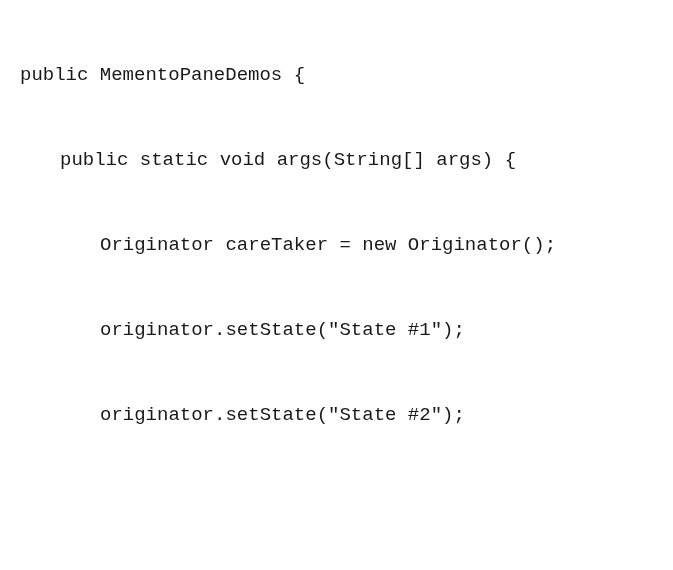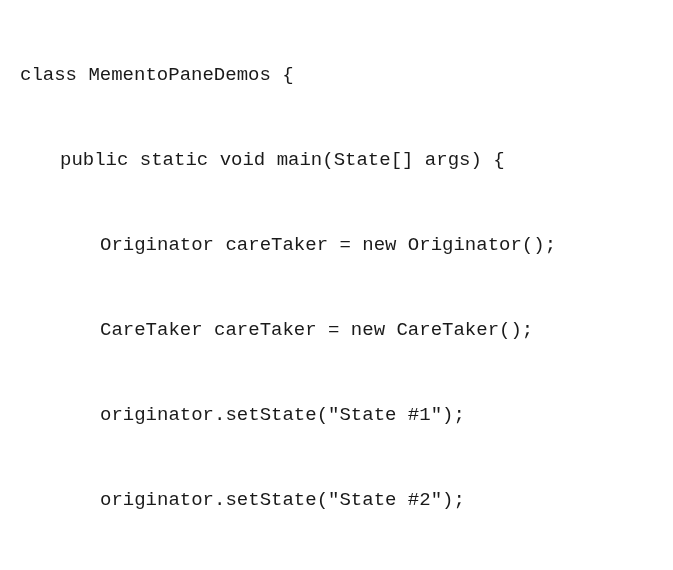--- a/index.html
+++ b/index.html
@@ -29,23 +29,22 @@
       padding-left: 40px;
     }
     .indent-2 {
       padding-left: 80px;
     }
   </style>
 </head>
 <body>
 
 <div class="code-block">
-  <span class="line">class MementoPaneDemos {</span>
-  <span class="line indent-1">public static void main(State[] args) {</span>
+  <span class="line">public MementoPaneDemos {</span>
+  <span class="line indent-1">public static void args(String[] args) {</span>
   <span class="line indent-2">Originator careTaker = new Originator();</span>
-  <span class="line indent-2">CareTaker careTaker = new CareTaker();</span>
   <span class="line indent-2">originator.setState("State #1");</span>
   <span class="line indent-2">originator.setState("State #2");</span>
   
   
   
   
 </div>
 
 </body></html>

